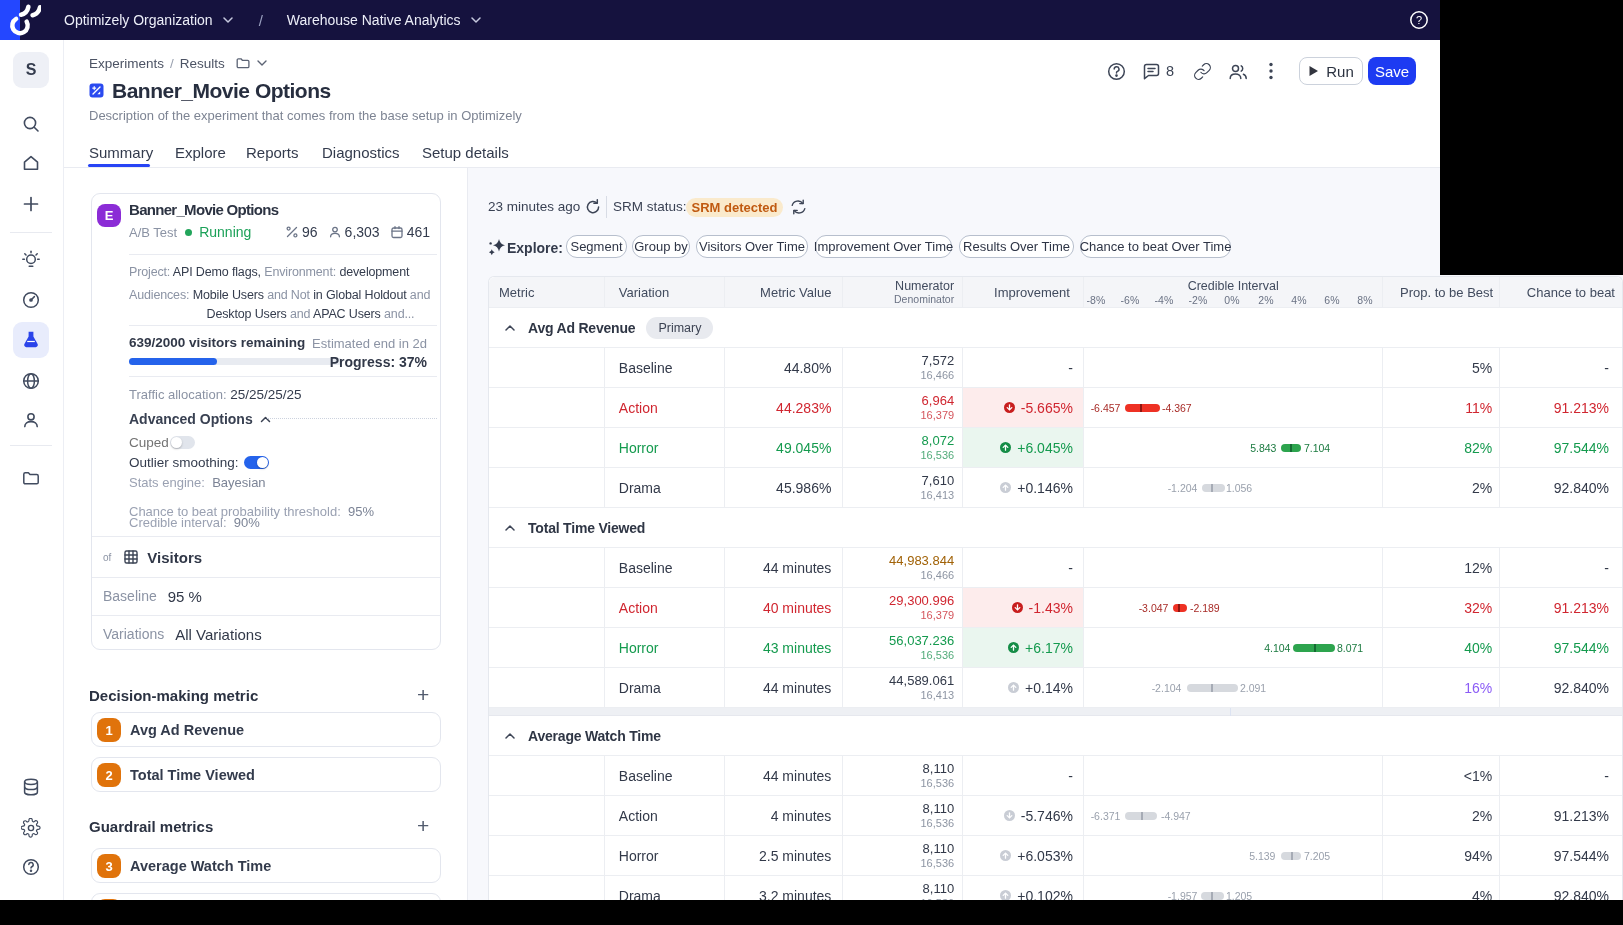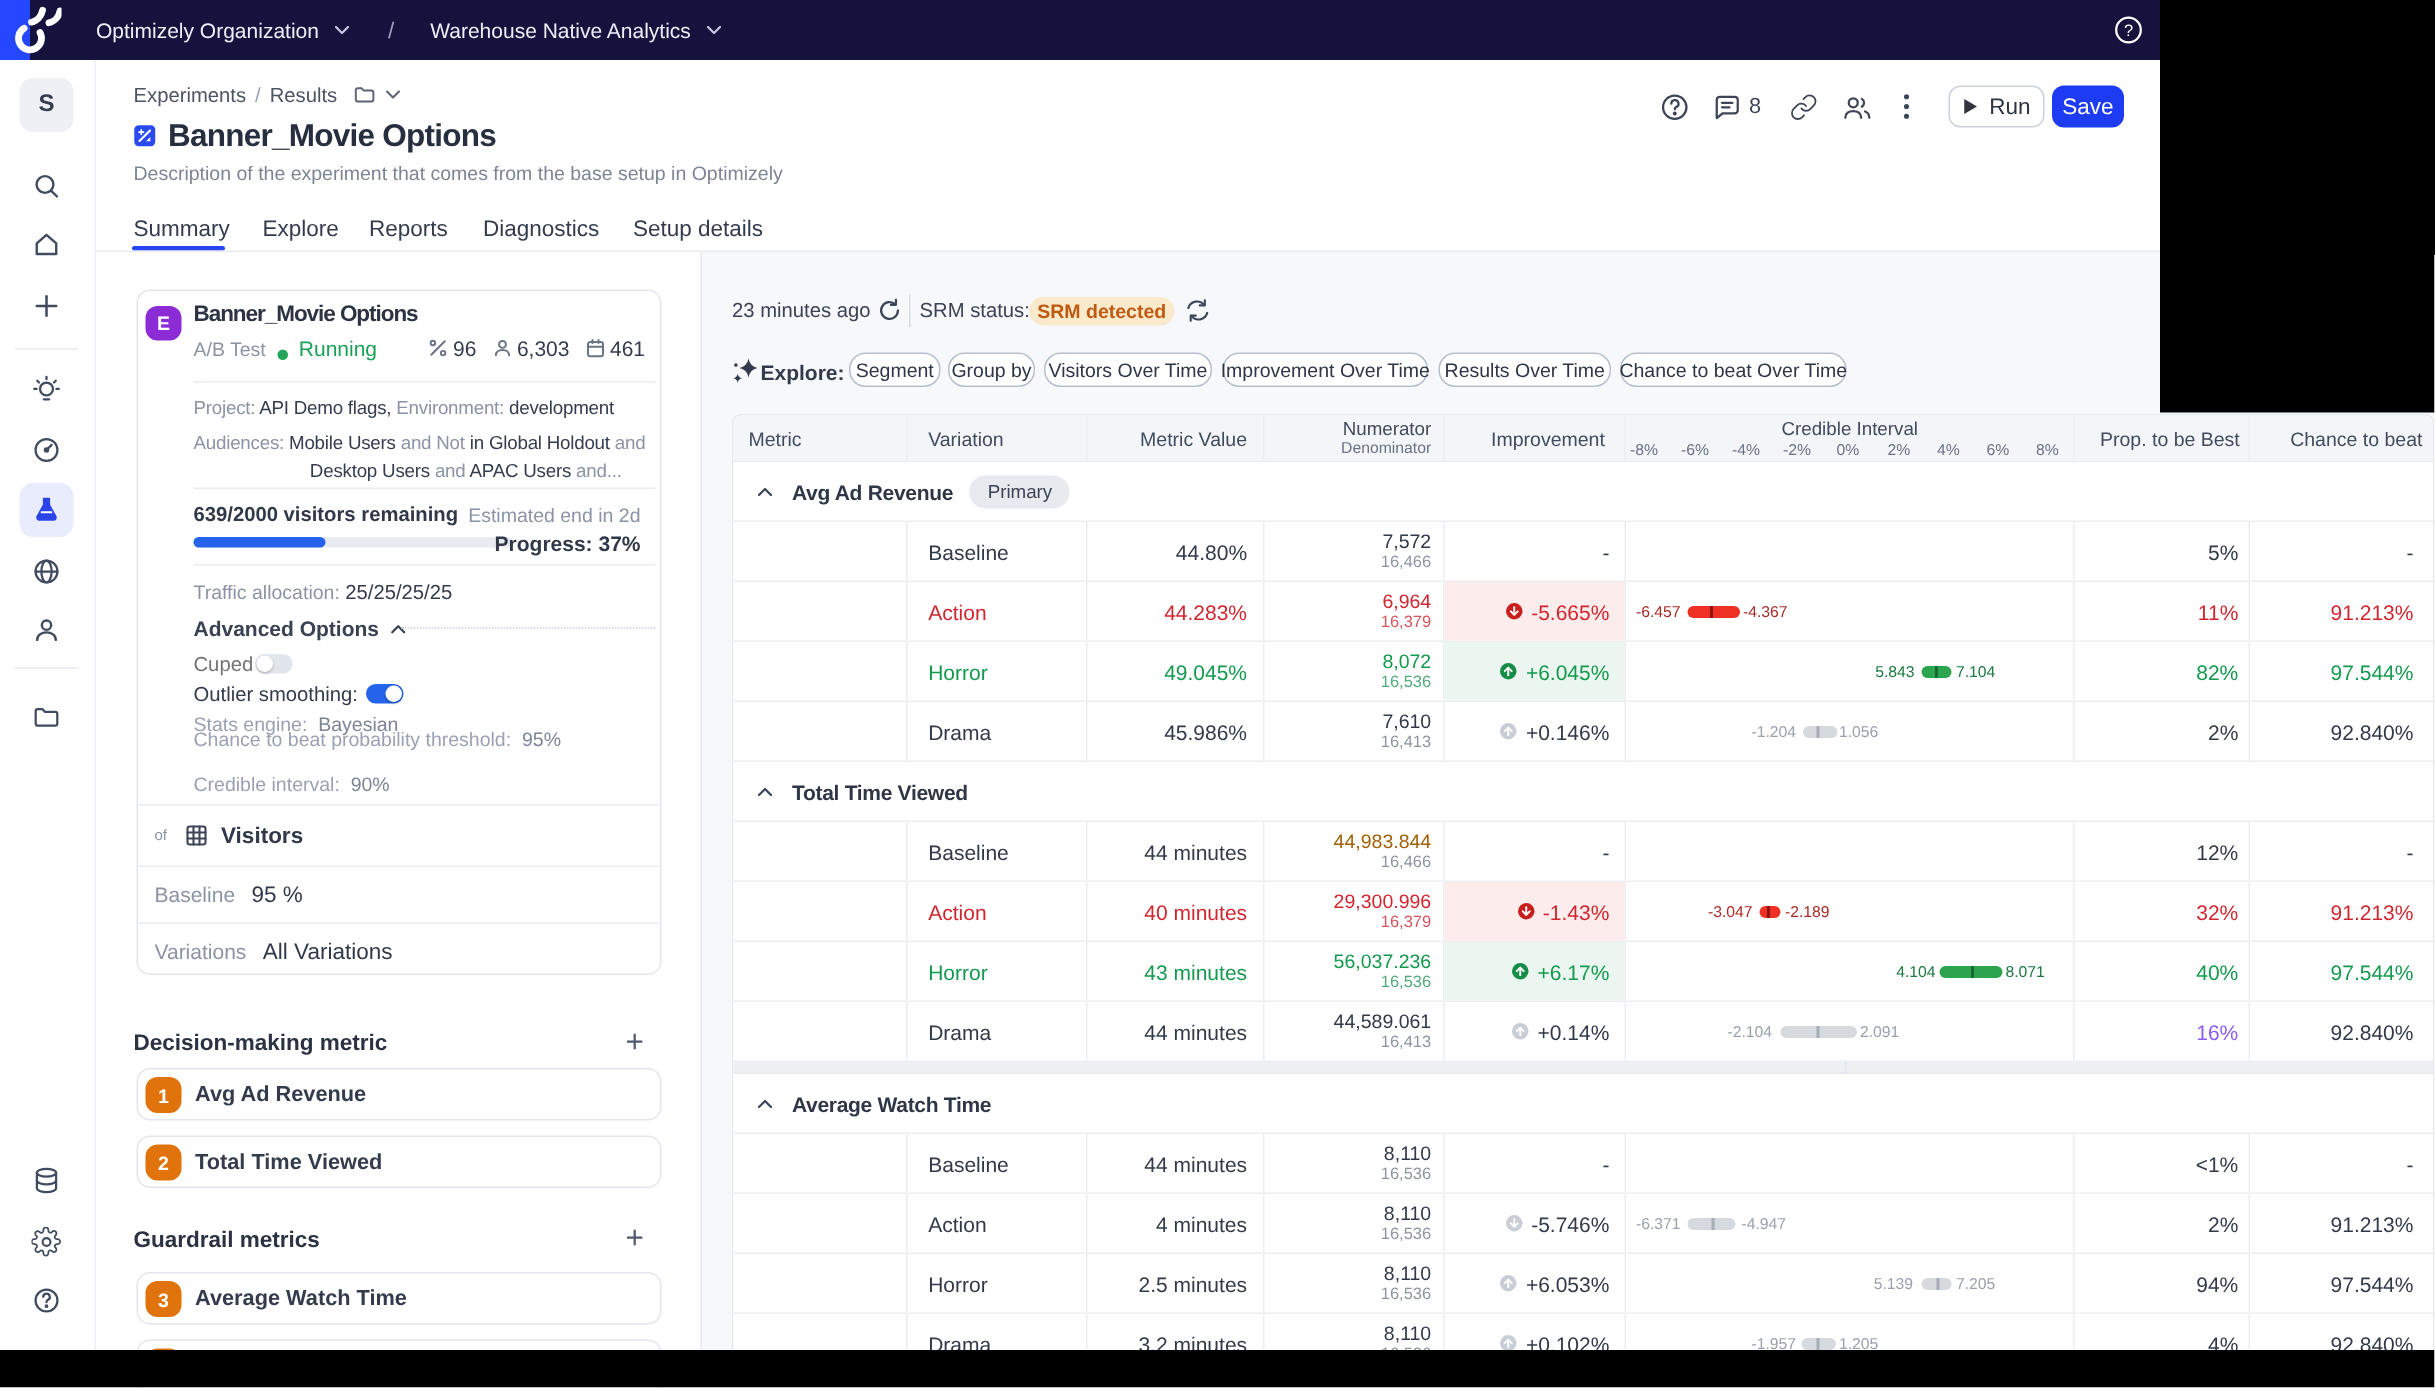--- a/index.html
+++ b/index.html
@@ -317,21 +317,21 @@
 <div class="ab" style="left:507px;top:240px;font-size:14px;font-weight:600;color:#333a4b">Explore:</div>
 <div class="ab pill" style="left:566px;top:235px;width:61px">Segment</div>
 <div class="ab pill" style="left:632px;top:235px;width:58px">Group by</div>
 <div class="ab pill" style="left:696px;top:235px;width:112px">Visitors Over Time</div>
 <div class="ab pill" style="left:815px;top:235px;width:137px">Improvement Over Time</div>
 <div class="ab pill" style="left:959px;top:235px;width:115px">Results Over Time</div>
 <div class="ab pill" style="left:1080px;top:235px;width:151px">Chance to beat Over Time</div>
 <div id="card1" class="ab">
 <div id="ebadge" class="ab">E</div>
 <div class="ab" style="left:37px;top:7px;font-size:15px;font-weight:600;letter-spacing:-0.7px;color:#2c3342">Banner_Movie Options</div>
-<div class="ab" style="left:37px;top:30px;right:10px;height:16px;display:flex;align-items:flex-end;font-size:13.5px">
+<div class="ab" style="left:37px;top:30px;right:10px;height:16px;display:flex;align-items:center;font-size:13.5px">
 <span class="glabel" style="font-size:13px">A/B Test</span>
 <span style="width:7px;height:7px;border-radius:50%;background:#22a55b;margin-left:8px;margin-right:7px"></span>
 <span style="color:#1ba158;font-size:14px">Running</span>
 <span style="flex:1"></span>
 <span style="display:flex;align-items:center;gap:3px;color:#6b7487">
         <svg width="14" height="14" viewBox="0 0 14 14">
           <g fill="none" stroke="currentColor" stroke-linecap="round" stroke-linejoin="round" stroke-width="1.3">
             <path d="M11.5 2.5 L2.5 11.5"></path>
             <circle cx="3.6" cy="3.6" r="1.5"></circle>
             <circle cx="10.4" cy="10.4" r="1.5"></circle>
@@ -376,21 +376,21 @@
 <div class="ab" style="left:175px;right:3px;top:224px;border-top:1px dotted #ccd2de"></div>
 <div class="ab" style="left:37px;top:241px;font-size:13.5px;color:#737373">Cuped</div>
 <div class="ab toggle" style="left:78px;top:242px;background:#e1e5ec">
       <span class="knob" style="left:1px"></span>
     </div>
 <div class="ab" style="left:37px;top:261px;font-size:13.5px;color:#333b4c">Outlier smoothing:</div>
 <div class="ab toggle" style="left:152px;top:262px;background:#2563eb">
       <span class="knob" style="right:1px"></span>
     </div>
 <div class="ab" style="left:37px;top:281px;font-size:13px;color:#9aa1b2">Stats engine:&nbsp;&nbsp;<span style="color:#7c8496">Bayesian</span></div>
-<div class="ab" style="left:37px;top:291px;font-size:13px;color:#9aa1b2">Chance to beat probability threshold:&nbsp;&nbsp;<span style="color:#7c8496">95%</span></div>
+<div class="ab" style="left:37px;top:310px;font-size:13px;color:#9aa1b2">Chance to beat probability threshold:&nbsp;&nbsp;<span style="color:#7c8496">95%</span></div>
 <div class="ab" style="left:37px;top:321px;font-size:13px;color:#9aa1b2">Credible interval:&nbsp;&nbsp;<span style="color:#7c8496">90%</span></div>
 <div class="ab cline" style="left:0;right:0;top:342px"></div>
 <div class="ab" style="left:11px;top:348px;height:30px;display:flex;align-items:center;gap:8px">
       <span class="glabel" style="font-size:10px">of</span>
       <span style="color:#3d4556;margin-left:4px">
         <svg width="16" height="16" viewBox="0 0 16 16">
           <g fill="none" stroke="currentColor" stroke-linecap="round" stroke-linejoin="round" stroke-width="1.4">
             <rect x="2" y="2" width="12" height="12" rx="1.5"></rect>
             <path d="M2 6 h12 M2 10 h12 M6 2 v12 M10 2 v12"></path>
           </g>

